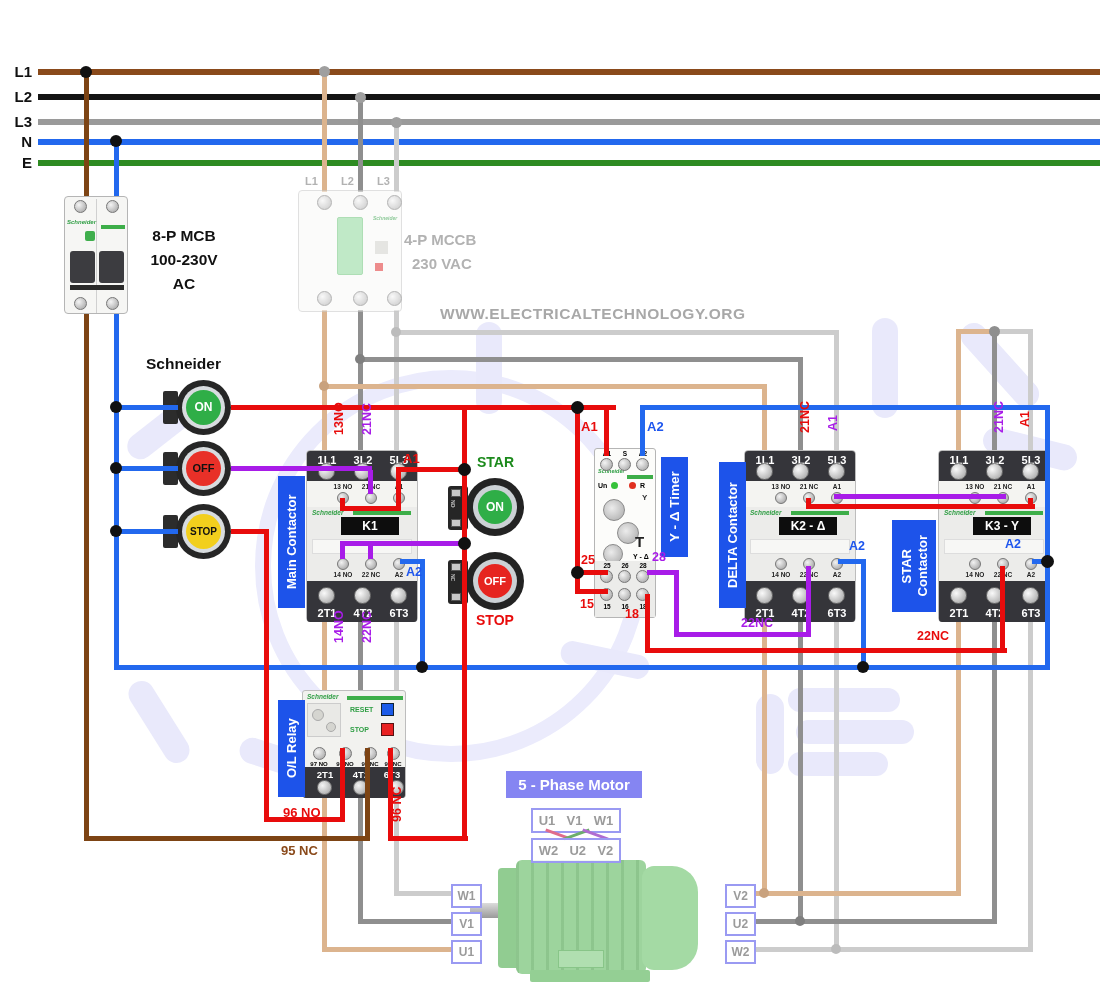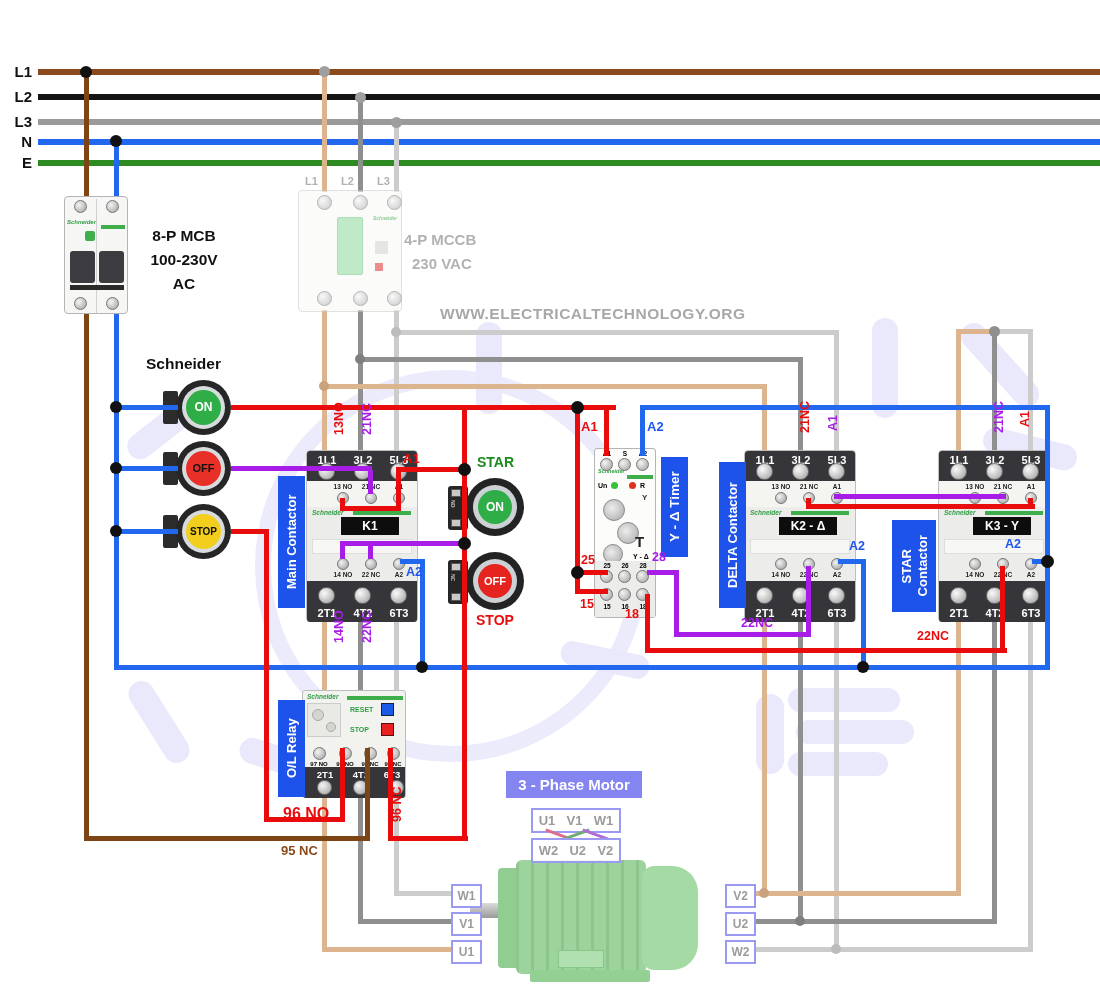--- a/index.html
+++ b/index.html
@@ -452,25 +452,25 @@
   <div class="lbl purple" style="left:652px;top:551px;width:22px;font-size:12.5px;">28</div>
   <div class="lbl red" style="left:625px;top:608px;width:18px;font-size:12.5px;">18</div>
   <div class="lbl vlbl red" style="left:799px;top:394px;width:13px;height:46px;font-size:12.5px;">21NC</div>
   <div class="lbl vlbl purple" style="left:827px;top:404px;width:13px;height:38px;font-size:12.5px;">A1</div>
   <div class="lbl blue" style="left:849px;top:540px;width:22px;font-size:12.5px;">A2</div>
   <div class="lbl purple" style="left:741px;top:617px;width:44px;font-size:12.5px;">22NC</div>
   <div class="lbl vlbl purple" style="left:993px;top:394px;width:13px;height:46px;font-size:12.5px;">21NC</div>
   <div class="lbl vlbl red" style="left:1019px;top:398px;width:13px;height:42px;font-size:12.5px;">A1</div>
   <div class="lbl blue" style="left:1005px;top:538px;width:22px;font-size:12.5px;">A2</div>
   <div class="lbl red" style="left:917px;top:630px;width:46px;font-size:12.5px;">22NC</div>
-  <div class="lbl red" style="left:283px;top:806px;width:48px;font-size:16px;">96 NO</div>
+  <div class="lbl red" style="left:283px;top:806px;width:48px;font-size:13px;">96 NO</div>
   <div class="lbl brown" style="left:281px;top:844px;width:48px;font-size:13px;">95 NC</div>
   <div class="lbl vlbl red" style="left:391px;top:780px;width:13px;height:48px;font-size:12.5px;">96 NC</div>
 
-  <div class="cmp" style="left:506px;top:771px;width:136px;height:27px;background:#8585f2;color:#fff;font-weight:bold;font-size:15px;display:flex;align-items:center;justify-content:center;z-index:6;">3 - Phase Motor</div>
+  <div class="cmp" style="left:506px;top:771px;width:136px;height:27px;background:#8585f2;color:#fff;font-weight:bold;font-size:15px;display:flex;align-items:center;justify-content:center;z-index:6;">5 - Phase Motor</div>
   <div class="cmp" style="left:531px;top:808px;width:90px;height:25px;background:rgba(255,255,255,.85);border:2px solid #9a9af2;display:flex;align-items:center;justify-content:space-around;color:#9b9b9b;font-weight:bold;font-size:13px;z-index:6;">
     <span>U1</span>
     <span>V1</span>
     <span>W1</span>
   </div>
   <div class="cmp" style="left:545px;top:833px;width:27px;height:2.5px;background:#e06c8c;transform:rotate(20deg);z-index:6;"></div>
   <div class="cmp" style="left:563px;top:833px;width:27px;height:2.5px;background:#6cae6c;transform:rotate(-20deg);z-index:6;"></div>
   <div class="cmp" style="left:582px;top:833px;width:27px;height:2.5px;background:#b06cd0;transform:rotate(20deg);z-index:6;"></div>
   <div class="cmp" style="left:531px;top:838px;width:90px;height:25px;background:rgba(255,255,255,.85);border:2px solid #9a9af2;display:flex;align-items:center;justify-content:space-around;color:#9b9b9b;font-weight:bold;font-size:13px;z-index:6;">
     <span>W2</span>

